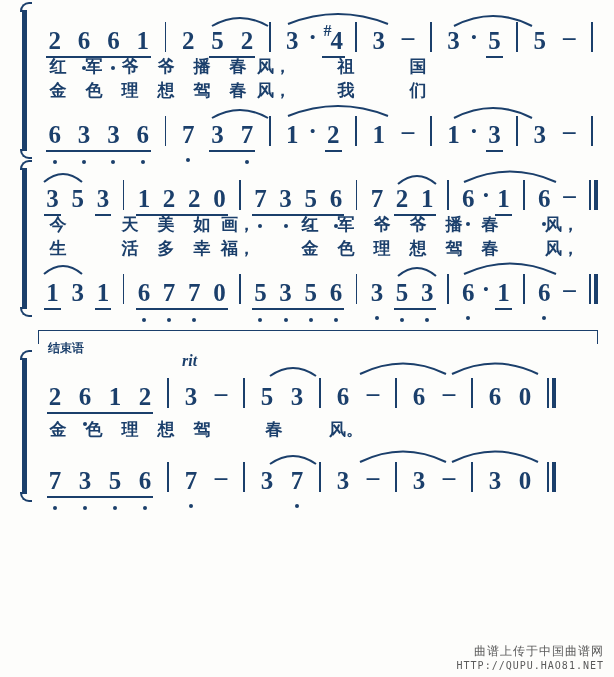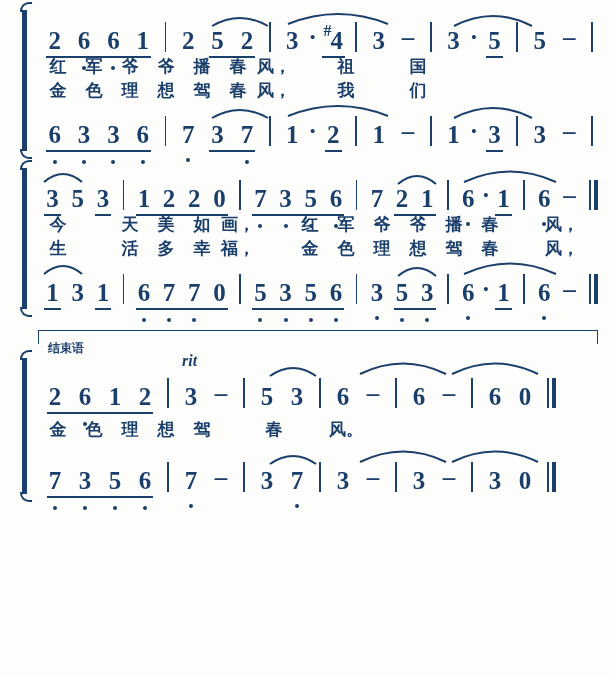--- a/index.html
+++ b/index.html
@@ -785,14 +785,18 @@
           <span class="gl"><span>0</span></span>
         </span>
         <span class="dbar">
           <i class="thin"></i>
           <i class="thick"></i>
         </span>
       </div>
   </div>
 
 
+  <div id="watermark">
+    <span class="wm1">曲谱上传于中国曲谱网</span>
+    <span class="wm2">HTTP://QUPU.HAO81.NET</span>
+  </div>
 
 </div>
 
 </body></html>

